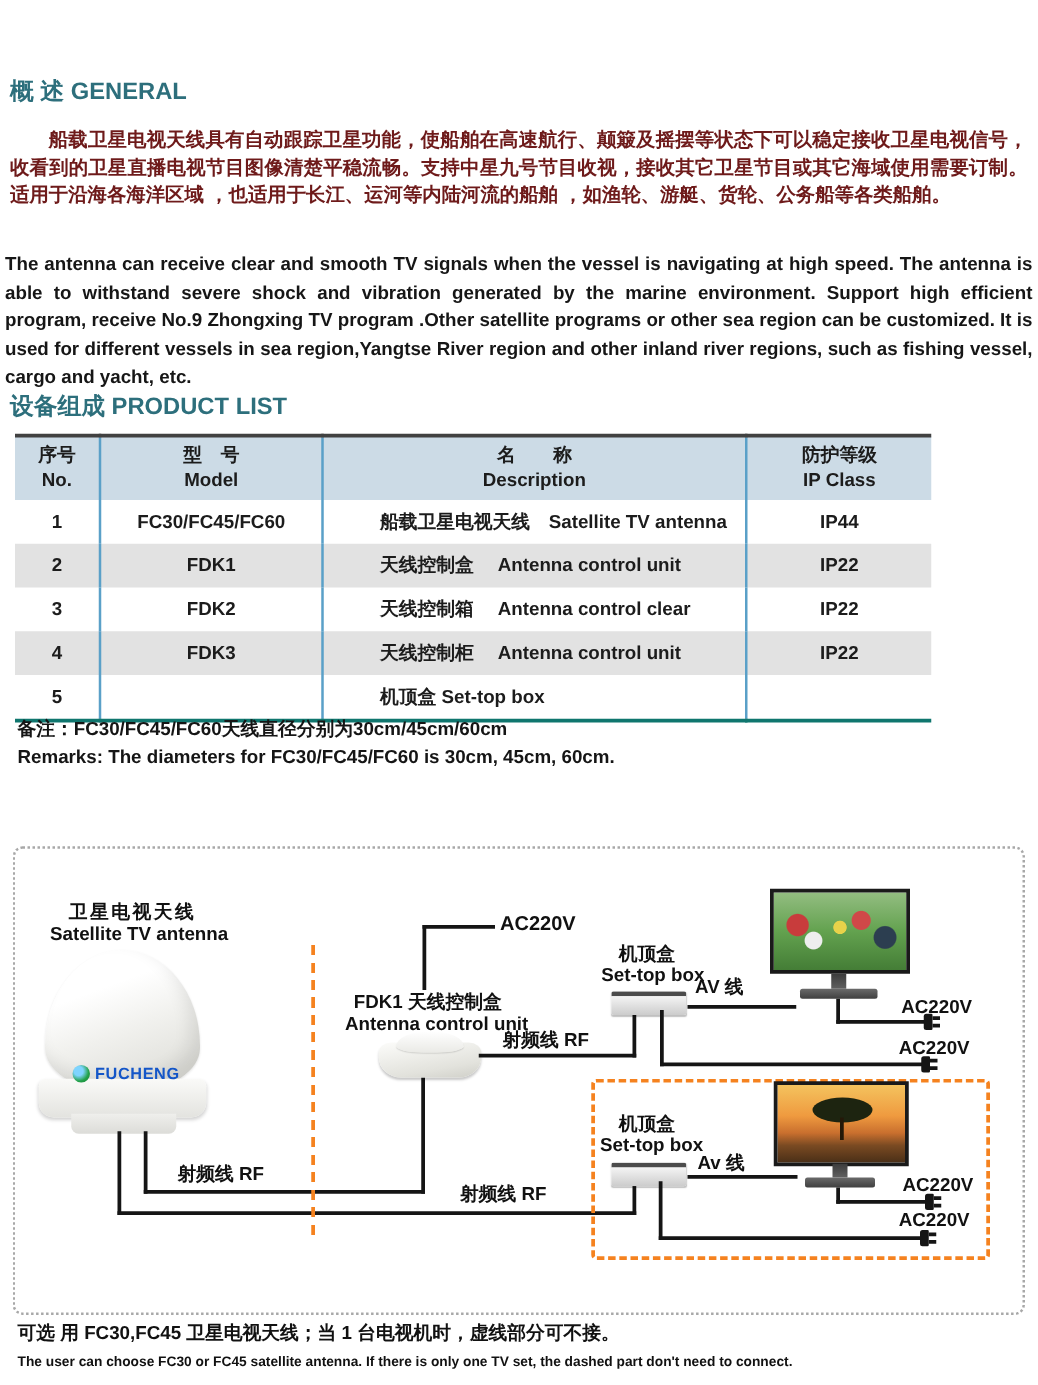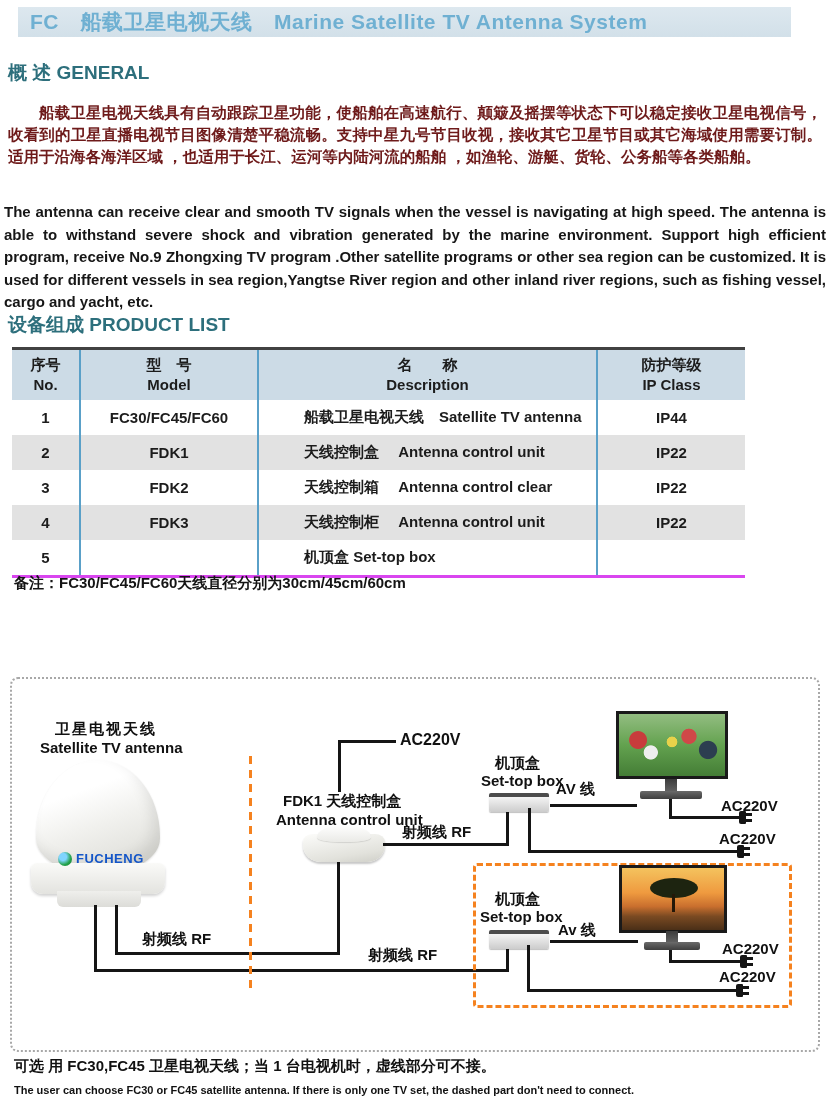--- a/index.html
+++ b/index.html
@@ -12,21 +12,21 @@
   
   .h-teal{position:absolute;color:#2d6f7c;font-weight:bold;font-size:19px;white-space:nowrap;text-align:center;}
   .h-teal .note{font-size:15px;}
   
   .para-cn{position:absolute;left:8px;top:102px;width:814px;color:#6e1a1a;font-weight:bold;
     font-size:15.5px;line-height:22px;text-align:justify;text-indent:2em;}
   .para-en{position:absolute;left:4px;top:201px;width:822px;color:#161616;font-weight:bold;
     font-size:15px;line-height:22.5px;text-align:justify;}
   
   .ptable{position:absolute;left:12px;top:347px;border-collapse:collapse;table-layout:fixed;
-    border-top:3px solid #414141;border-bottom:3px solid #d946ef;}
+    border-top:3px solid #414141;border-bottom:3px solid #0f766e;}
   .ptable th{background:#ccdbe6;height:48px;font-size:15px;line-height:20px;color:#1c1c1c;font-weight:bold;}
   .ptable td{height:33px;font-size:15px;font-weight:bold;color:#1c1c1c;text-align:center;}
   .ptable .vsep{border-left:2px solid #5aa0c8;}
   .ptable tr.alt td{background:#e2e2e2;}
   .ptable td.desc{text-align:left;padding-left:45px;}
   .remark{position:absolute;font-weight:bold;color:#151515;font-size:15px;white-space:nowrap;}
   
   .dotted-box{position:absolute;left:10px;top:677px;width:806px;height:371px;
     border:2px dotted #a8a8a8;border-radius:8px;}
   .lbl{position:absolute;font-weight:bold;color:#111;font-size:15px;white-space:nowrap;}
@@ -84,23 +84,20 @@
   .plug .p2{bottom:2px;}
   
   .foot-cn{position:absolute;left:14px;top:1057px;font-weight:bold;font-size:15px;color:#111;white-space:nowrap;}
   .foot-en{position:absolute;left:14px;top:1084px;font-weight:bold;font-size:11px;color:#111;white-space:nowrap;}
 </style>
 </head>
 <body>
 
 <div id="canvas">
 
-  <div class="titlebar">
-    <span>FC　船载卫星电视天线　Marine Satellite TV Antenna System</span>
-  </div>
 
   <div class="h-teal" style="left:8px;top:60px;">概 述 GENERAL</div>
   <div class="para-cn">船载卫星电视天线具有自动跟踪卫星功能，使船舶在高速航行、颠簸及摇摆等状态下可以稳定接收卫星电视信号，收看到的卫星直播电视节目图像清楚平稳流畅。支持中星九号节目收视，接收其它卫星节目或其它海域使用需要订制。适用于沿海各海洋区域 ，也适用于长江、运河等内陆河流的船舶 ，如渔轮、游艇、货轮、公务船等各类船舶。</div>
   <div class="para-en">The antenna can receive clear and smooth TV signals when the vessel is navigating at high speed. The antenna is able to withstand severe shock and vibration generated by the marine environment.  Support high efficient program,  receive No.9 Zhongxing TV program .Other satellite programs or other sea region can be customized.  It is used for different vessels in sea region,Yangtse River  region and other  inland river  regions,  such as fishing vessel, cargo and yacht, etc.</div>
 
   <div class="h-teal" style="left:8px;top:312px;">设备组成 PRODUCT LIST</div>
 
   <table class="ptable">
     <colgroup>
         <col style="width:68px">
@@ -156,20 +153,21 @@
       <tr>
         <td>5</td>
         <td class="vsep"></td>
         <td class="vsep desc">机顶盒  Set-top box</td>
         <td class="vsep"></td>
       </tr>
     </tbody>
   </table>
 
   <div class="remark" style="left:14px;top:574px;">备注：FC30/FC45/FC60天线直径分别为30cm/45cm/60cm</div>
+  <div class="remark" style="left:14px;top:597px;">Remarks: The diameters for FC30/FC45/FC60 is 30cm, 45cm, 60cm.</div>
 
 
   <div class="dotted-box"></div>
 
   <div class="lbl" style="left:55px;top:720px;letter-spacing:2px;text-align:right;">卫星电视天线</div>
   <div class="lbl" style="left:40px;top:739px;">Satellite TV antenna</div>
 
   <div class="dome"></div>
   <div class="dome-base"></div>
   <div class="dome-lip"></div>

